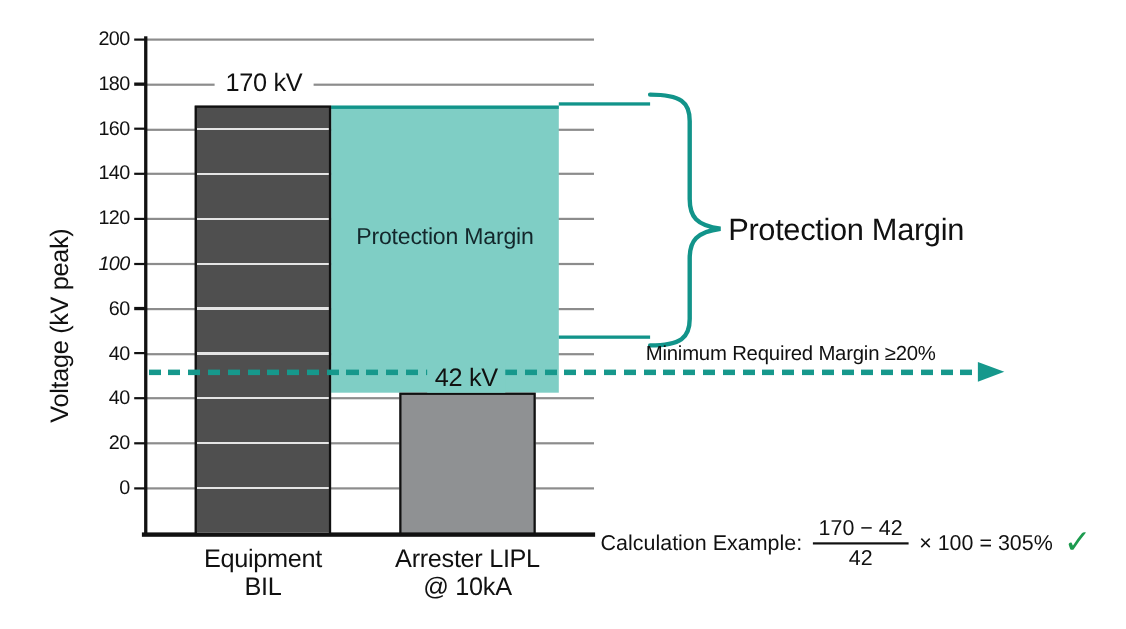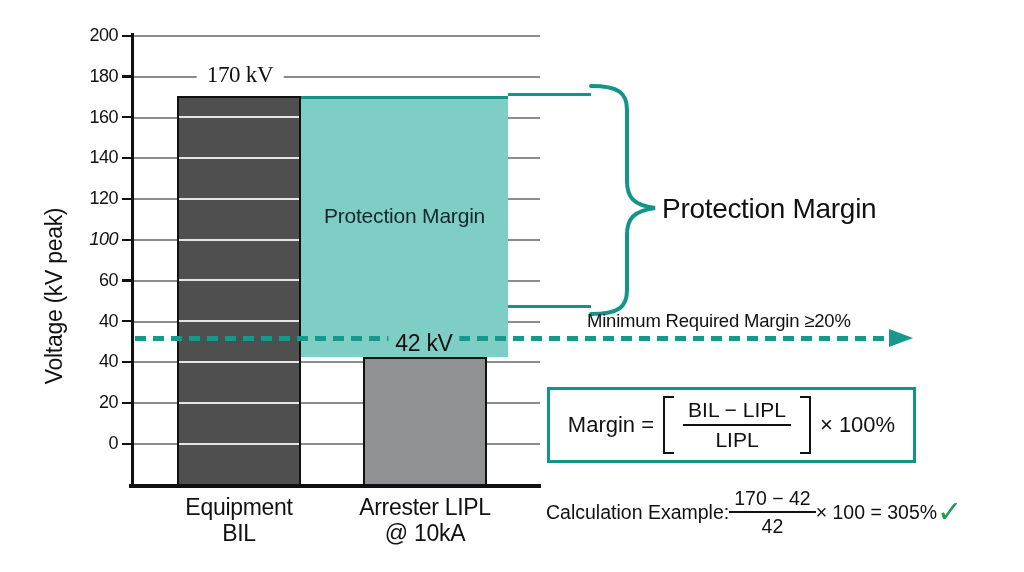--- a/index.html
+++ b/index.html
@@ -146,21 +146,20 @@
     font-size: 23px;
     letter-spacing: -0.3px;
     white-space: nowrap;
     z-index: 5;
   }
   .value-bil {
     left: 240px; top: 62px;
     transform: translateX(-50%);
     background: #ffffff;
     padding: 0 10px;
-    font-family: Liberation Serif, serif;
   }
   .value-lipl {
     left: 424px; top: 330px;
     transform: translateX(-50%);
     background: #7fcec5;
     padding: 0 7px;
   }
 
   
   .cat-label {
@@ -200,23 +199,24 @@
   .fraction .num {
     padding: 0 5px 1px 5px;
     border-bottom: 2.4px solid #111111;
   }
   .fraction .den { padding-top: 1px; }
   .formula-box .fraction { font-size: 21px; line-height: 26px; }
 
   
   .calc-row {
     position: absolute;
-    left: 546px; top: 486px;
+    left: 546px; top: 468px;
     display: flex;
     align-items: center;
+    gap: 10px;
     font-size: 19.5px;
     z-index: 5;
   }
   .calc-row .fraction { font-size: 19.5px; line-height: 24px; }
   .check-mark {
     font-family: "DejaVu Sans", sans-serif;
     font-size: 30px;
     font-weight: bold;
     color: #1d9b4f;
     line-height: 1;
@@ -297,30 +297,20 @@
   <svg class="brace-svg" width="72" height="236" viewBox="0 0 72 236">
     <path d="M 2 4 C 30 4 38 11 38 28 L 38 99 C 38 115 44 123 66 126
              C 44 129 38 137 38 153 L 38 208 C 38 225 30 232 2 232" fill="none" stroke="#12948a" stroke-width="4" stroke-linecap="round"></path>
   </svg>
   <div class="brace-label">Protection Margin</div>
 
   <div class="min-margin-label">Minimum Required Margin ≥20%</div>
   <div class="dashed-line"></div>
   <div class="arrow-head"></div>
 
-  <div class="formula-box">
-    <span>Margin =</span>
-    <span class="bracket bracket-left"></span>
-    <span class="fraction">
-      <span class="num">BIL − LIPL</span>
-      <span class="den">LIPL</span>
-    </span>
-    <span class="bracket bracket-right"></span>
-    <span>× 100%</span>
-  </div>
 
   <div class="calc-row">
     <span>Calculation Example:</span>
     <span class="fraction">
       <span class="num">170 − 42</span>
       <span class="den">42</span>
     </span>
     <span>× 100 = 305%</span>
     <span class="check-mark">✓</span>
   </div>

